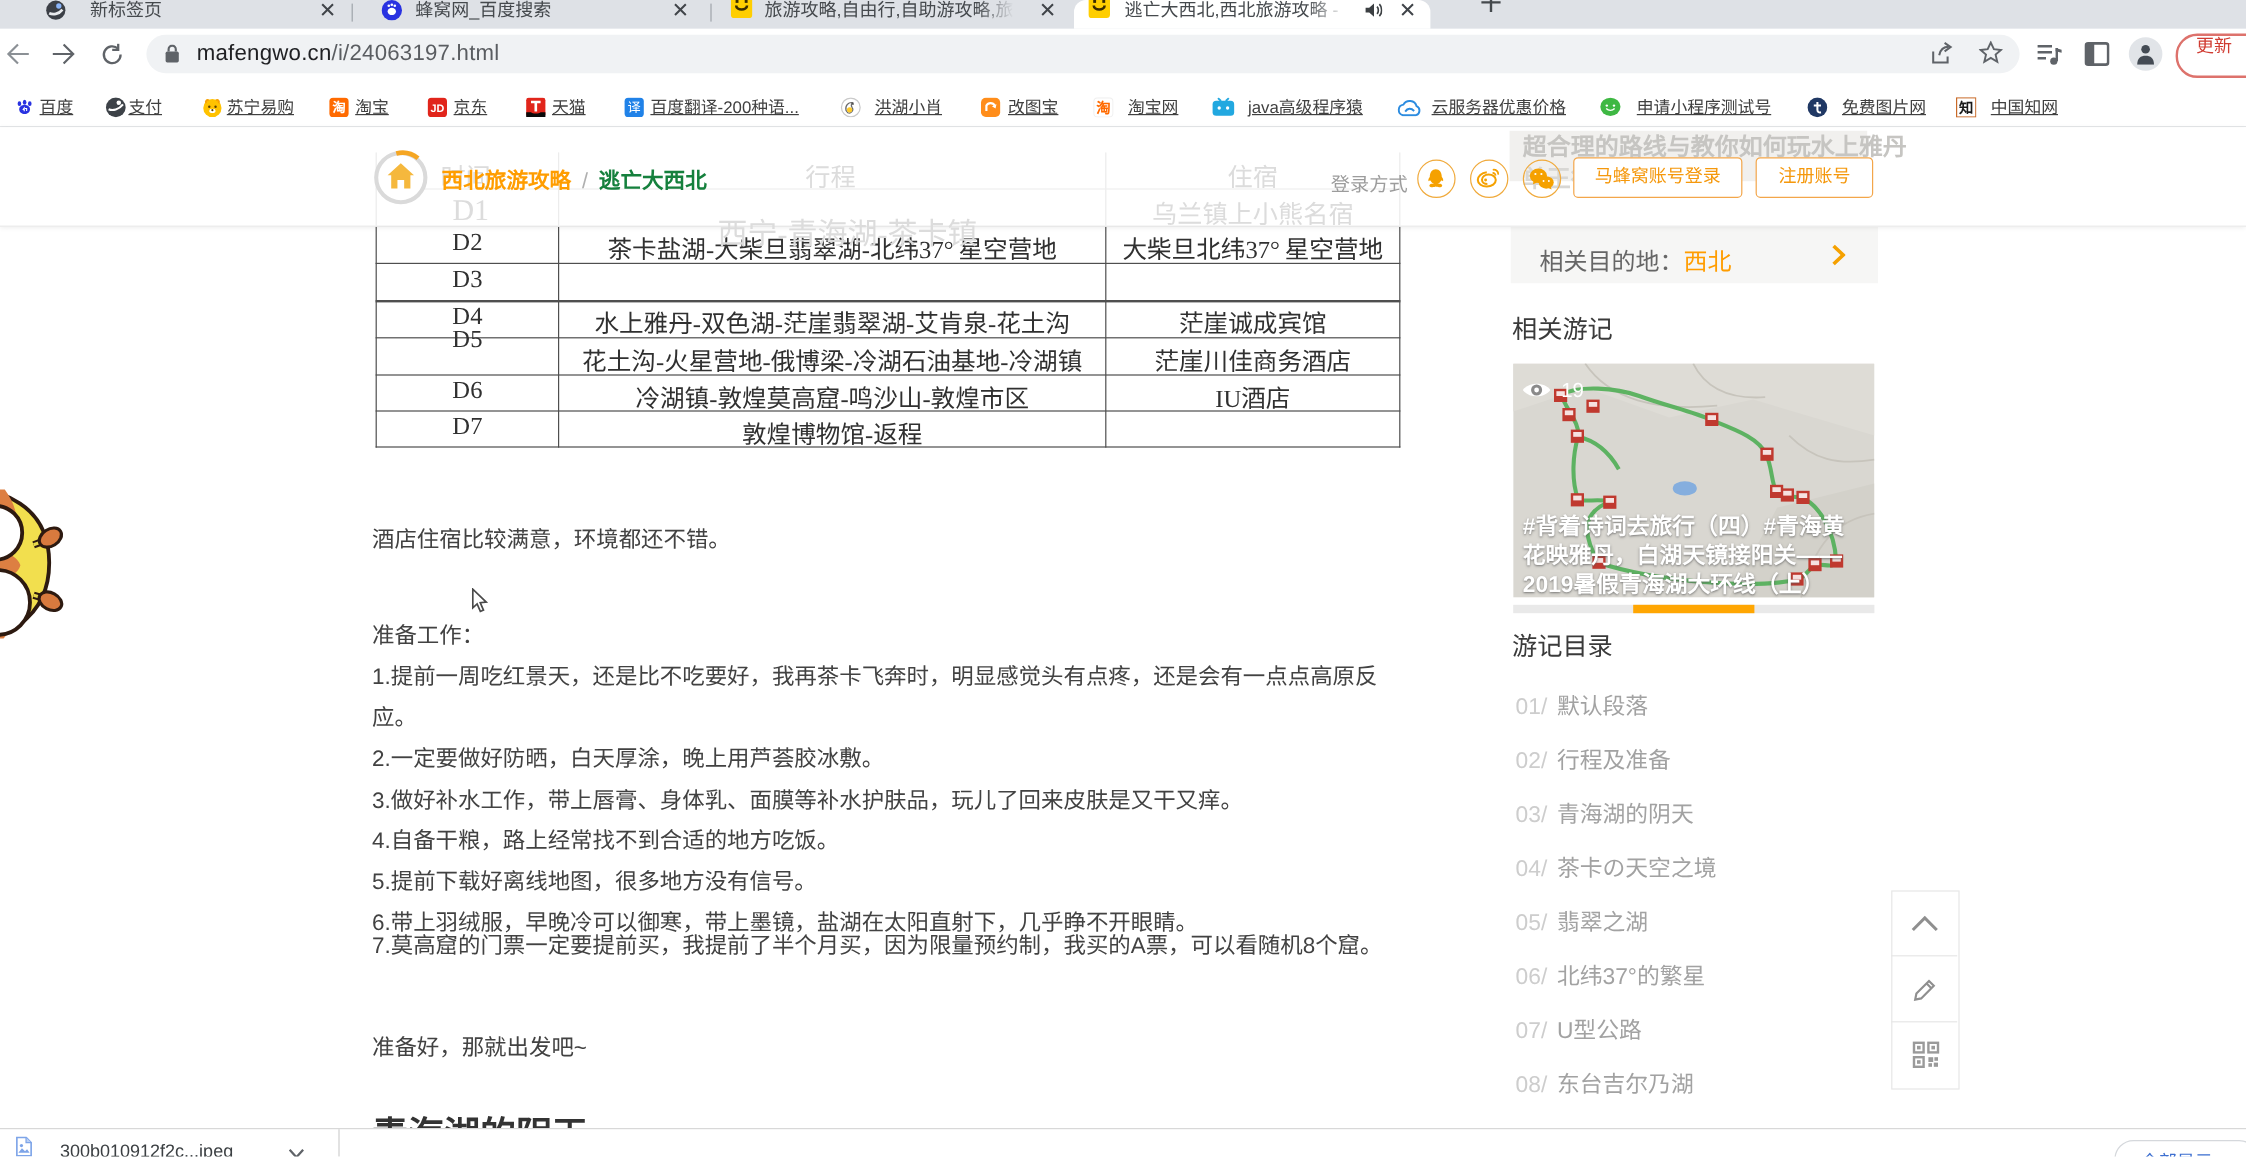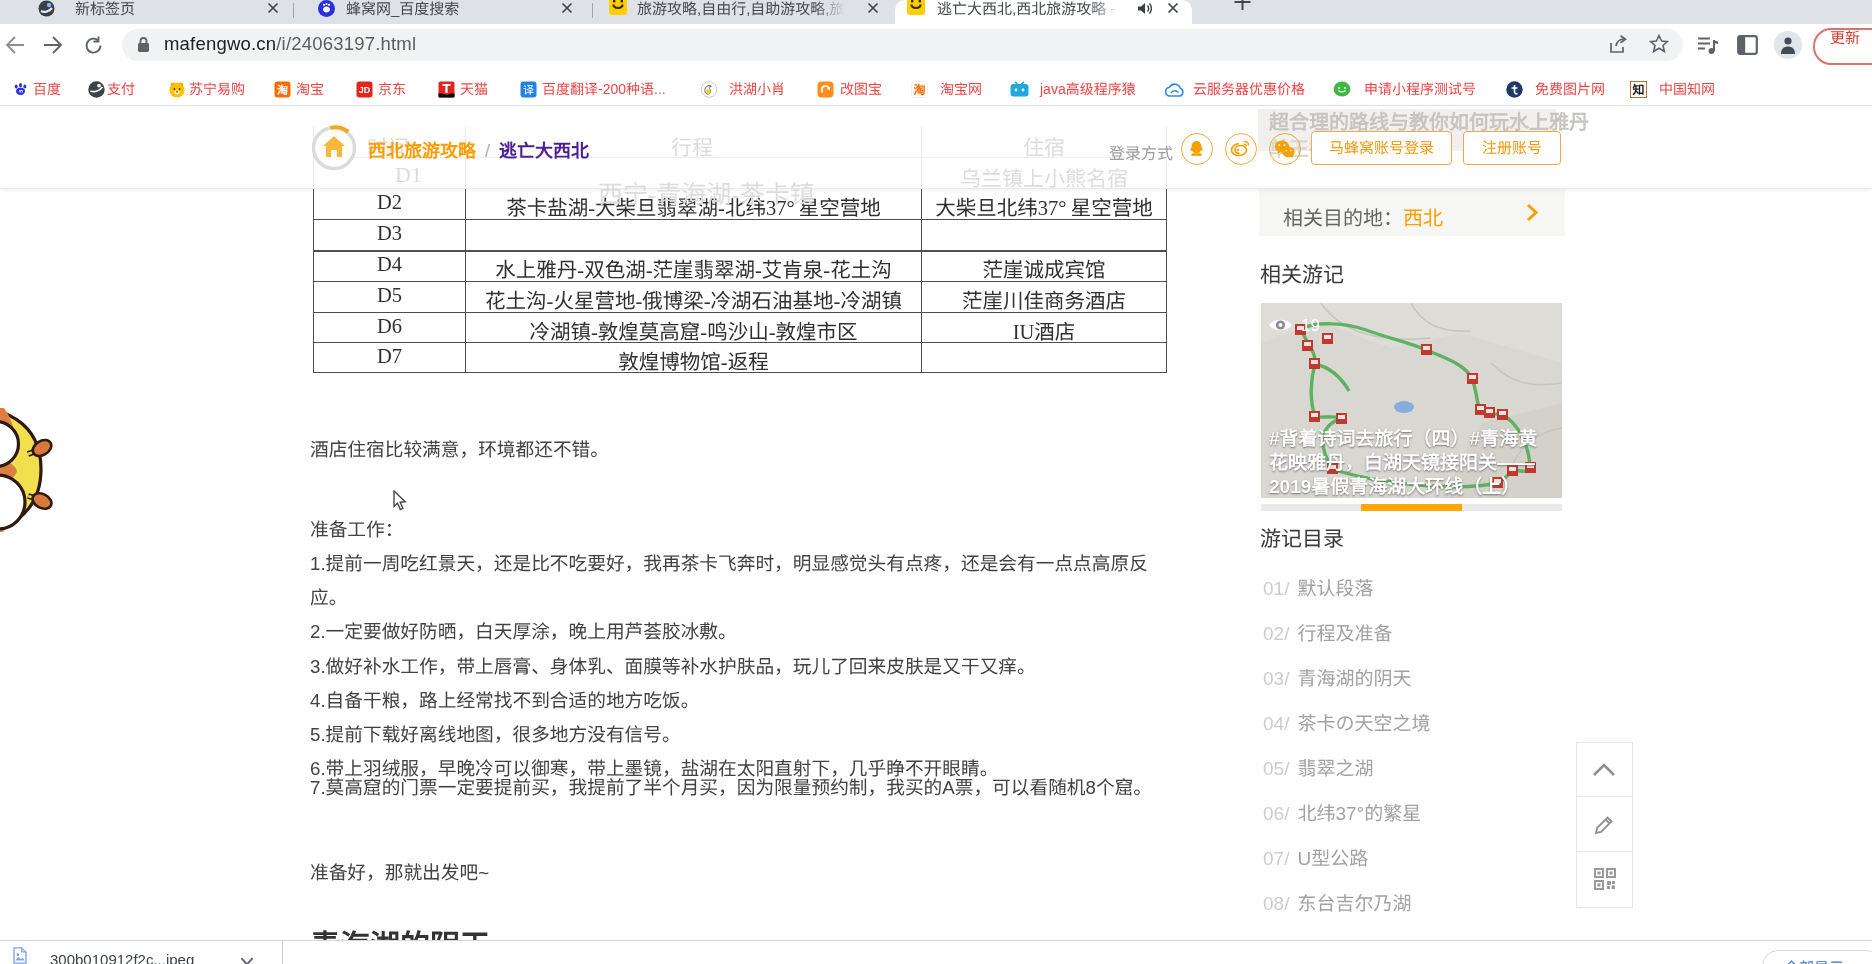--- a/index.html
+++ b/index.html
@@ -11,21 +11,21 @@
 #tabstrip{left:0;top:0;width:1872px;height:24px;background:#dee1e6;}
 .tabtxt{position:absolute;top:0;height:17px;font-size:15px;color:#45494d;line-height:17px;overflow:hidden;}
 .tabdiv{position:absolute;top:3px;width:1px;height:15px;background:#9fa5ab;}
 .tx{position:absolute;top:1px;width:14px;height:14px;}
 .tx svg{display:block}
 #activetab{position:absolute;left:895px;top:0;width:297px;height:24px;background:#fff;border-radius:10px 10px 0 0;}
 #toolbar{left:0;top:24px;width:1872px;height:42px;background:#fff;}
 #omnibox{position:absolute;left:122px;top:29px;width:1561px;height:32px;border-radius:16px;background:#f0f2f4;}
 .tbicon{position:absolute;}
 #bookmarks{left:0;top:66px;width:1872px;height:39px;background:#fff;border-bottom:1px solid #e4e6e8;}
-.bm{position:absolute;top:81px;height:17px;font-size:14px;color:#ef4444;line-height:17px;white-space:nowrap;z-index:3;}
+.bm{position:absolute;top:81px;height:17px;font-size:14px;color:#404040;line-height:17px;white-space:nowrap;z-index:3;text-decoration:underline;}
 
 #siteheader{left:0;top:106px;width:1872px;height:82px;background:#fff;border-bottom:1px solid #e9e9e9;box-shadow:0 1px 4px rgba(0,0,0,.07);z-index:20;}
 .hfaint{position:absolute;color:#dcdcdc;z-index:21;}
 .hbtn{position:absolute;top:131px;height:32px;border:1px solid #f3a64a;border-radius:4px;color:#f5980c;font-size:15px;text-align:center;line-height:32px;z-index:22;white-space:nowrap;background:#fff;}
 .logincircle{position:absolute;top:133px;width:30px;height:30px;border:1px solid #f0aa3c;border-radius:50%;z-index:22;}
 
 .tl{position:absolute;background:#4f4f4f;z-index:5;}
 .tcell{position:absolute;font-family:"Liberation Serif",serif;font-size:20.5px;color:#303030;text-align:center;z-index:5;white-space:nowrap;}
 
 .par{position:absolute;left:310px;font-size:18.7px;color:#424242;white-space:nowrap;z-index:4;}
@@ -258,30 +258,30 @@
 <div class="hfaint nw" style="left:1269px;top:106px;font-size:20px;font-weight:bold;color:#c6c5c2">超合理的路线与教你如何玩水上雅丹</div>
 <div class="hfaint nw" style="left:1269px;top:133px;font-size:20px;font-weight:bold;color:#d8d7d4">单王行摄青甘</div>
 <div class="hfaint" style="left:313px;top:127px;width:1px;height:61px;background:#ececec"></div>
 <div class="hfaint" style="left:465px;top:127px;width:1px;height:61px;background:#ececec"></div>
 <div class="hfaint" style="left:921px;top:127px;width:1px;height:61px;background:#ececec"></div>
 <div class="hfaint" style="left:1166px;top:127px;width:1px;height:61px;background:#ececec"></div>
 <div class="hfaint" style="left:313px;top:157px;width:854px;height:1px;background:#efefef"></div>
 <div class="hfaint nw" style="left:367px;top:131px;font-size:21px;font-family:'Liberation Serif',serif">时间</div>
 <div class="hfaint nw" style="left:671px;top:131px;font-size:21px;font-family:'Liberation Serif',serif">行程</div>
 <div class="hfaint nw" style="left:1023px;top:131px;font-size:21px;font-family:'Liberation Serif',serif">住宿</div>
-<div class="hfaint nw" style="left:395px;top:162px;font-size:22px;font-family:'Liberation Serif',serif">D1</div>
+<div class="hfaint nw" style="left:377px;top:162px;font-size:25px;font-family:'Liberation Serif',serif">D1</div>
 <div class="hfaint nw" style="left:598px;top:174px;font-size:25px;font-family:'Liberation Serif',serif">西宁-青海湖-茶卡镇</div>
 <div class="hfaint nw" style="left:960px;top:162px;font-size:21px;font-family:'Liberation Serif',serif">乌兰镇上小熊名宿</div>
 
 <svg class="abs" style="left:311px;top:125px;z-index:22" width="46" height="46" viewBox="0 0 46 46">
 <circle cx="23" cy="23" r="20.5" fill="#fff" stroke="#dadada" stroke-width="3.4"></circle>
 <path d="M14.5 4.4 A20.5 20.5 0 0 1 33 3.9" fill="none" stroke="#f5a623" stroke-width="4" transform="rotate(14 23 23)"></path>
 <path d="M23 11 L34 21 L31 21 L31 32 L25.8 32 L25.8 25 L20.2 25 L20.2 32 L15 32 L15 21 L12 21 Z" fill="#f5b83d"></path>
 </svg>
-<div class="abs nw" style="left:368px;top:136px;font-size:18px;font-weight:bold;color:#ff9d00;z-index:22">西北旅游攻略<span style="color:#b0b0b0;font-weight:normal;padding:0 9px">/</span><span style="color:#4c1d95">逃亡大西北</span></div>
+<div class="abs nw" style="left:368px;top:136px;font-size:18px;font-weight:bold;color:#ff9d00;z-index:22">西北旅游攻略<span style="color:#b0b0b0;font-weight:normal;padding:0 9px">/</span><span style="color:#15803d">逃亡大西北</span></div>
 <div class="abs nw" style="left:1109px;top:140px;font-size:16px;color:#9c9c9c;z-index:22">登录方式</div>
 <div class="logincircle" style="left:1181px"></div>
 <svg class="abs" style="left:1187px;top:139px;z-index:23" width="19" height="19" viewBox="0 0 19 19">
       <path d="M4.5 8.5 C4.5 4.5 6.5 2 9.5 2 C12.5 2 14.5 4.5 14.5 8.5 C15.5 9.5 16 11 15.5 12 C15 11.5 14.5 11.2 14 11.5 C13 13.5 11.5 14.5 9.5 14.5 C7.5 14.5 6 13.5 5 11.5 C4.5 11.2 4 11.5 3.5 12 C3 11 3.5 9.5 4.5 8.5 Z" fill="#f5a100"></path>
       <path d="M5.5 14.2 C4 15 3.5 16.3 5 16.8 C6.5 17.3 8.5 17 9.5 16.5 C10.5 17 12.5 17.3 14 16.8 C15.5 16.3 15 15 13.5 14.2" fill="#f5a100"></path>
     </svg>
 <div class="logincircle" style="left:1225px"></div>
 <svg class="abs" style="left:1230px;top:140px;z-index:23" width="21" height="17" viewBox="0 0 21 17">
       <path d="M9 3.5 C4.5 4 1.5 7 1.5 10 C1.5 13.2 5 15.5 9 15.5 C13.2 15.5 16.5 13 16.5 10 C16.5 7.5 14 5.5 10.5 5.5 C7.5 5.5 5 7.3 5 9.8 C5 12 7 13.4 9.5 13.4" fill="none" stroke="#f5a100" stroke-width="1.7"></path>
       <path d="M14 1.5 C16.5 1 18.8 2.8 18.5 5.5 M13.8 4.2 C15.2 4 16.3 5 16.2 6.4" fill="none" stroke="#f5a100" stroke-width="1.5"></path>
@@ -312,21 +312,21 @@
 <div class="tl" style="left:313px;top:312px;width:854px;height:1px"></div>
 <div class="tl" style="left:313px;top:342px;width:854px;height:1px"></div>
 <div class="tl" style="left:313px;top:372px;width:854px;height:1px"></div>
 <div class="tcell" style="left:314px;top:191px;width:151px">D2</div>
 <div class="tcell" style="left:466px;top:191px;width:455px">茶卡盐湖-大柴旦翡翠湖-北纬37° 星空营地</div>
 <div class="tcell" style="left:922px;top:191px;width:244px">大柴旦北纬37° 星空营地</div>
 <div class="tcell" style="left:314px;top:222px;width:151px">D3</div>
 <div class="tcell" style="left:314px;top:253px;width:151px">D4</div>
 <div class="tcell" style="left:466px;top:253px;width:455px">水上雅丹-双色湖-茫崖翡翠湖-艾肯泉-花土沟</div>
 <div class="tcell" style="left:922px;top:253px;width:244px">茫崖诚成宾馆</div>
-<div class="tcell" style="left:314px;top:284px;width:151px">D5</div>
+<div class="tcell" style="left:314px;top:272px;width:151px">D5</div>
 <div class="tcell" style="left:466px;top:284px;width:455px">花土沟-火星营地-俄博梁-冷湖石油基地-冷湖镇</div>
 <div class="tcell" style="left:922px;top:284px;width:244px">茫崖川佳商务酒店</div>
 <div class="tcell" style="left:314px;top:315px;width:151px">D6</div>
 <div class="tcell" style="left:466px;top:315px;width:455px">冷湖镇-敦煌莫高窟-鸣沙山-敦煌市区</div>
 <div class="tcell" style="left:922px;top:315px;width:244px">IU酒店</div>
 <div class="tcell" style="left:314px;top:345px;width:151px">D7</div>
 <div class="tcell" style="left:466px;top:345px;width:455px">敦煌博物馆-返程</div>
 
 <div class="par" style="top:434px">酒店住宿比较满意，环境都还不错。</div>
 <div class="par" style="top:514px">准备工作：</div>

